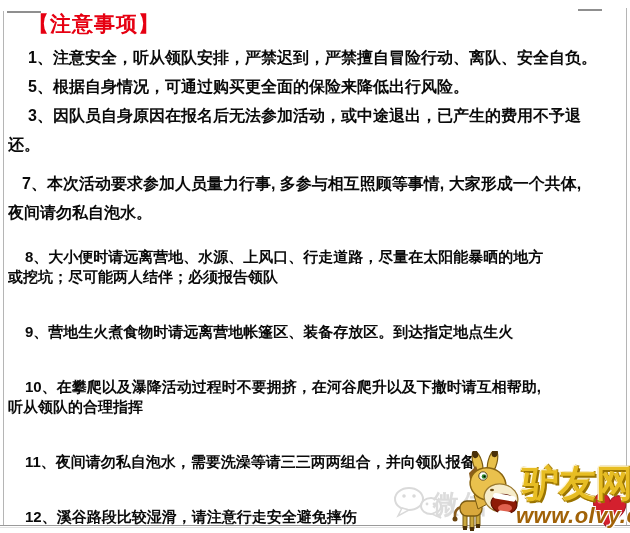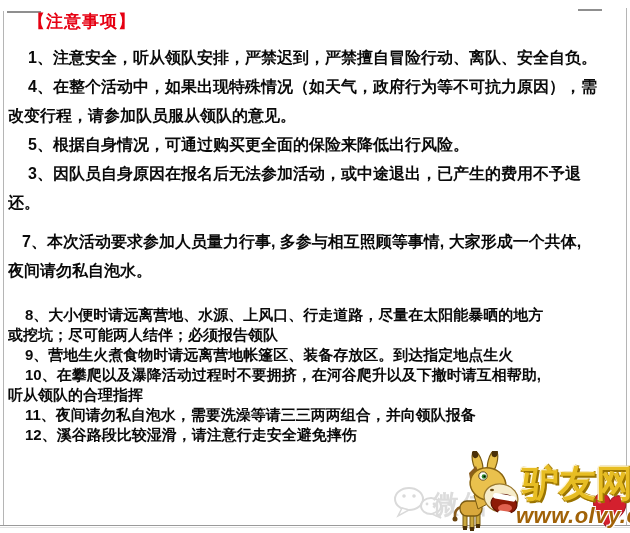--- a/index.html
+++ b/index.html
@@ -12,26 +12,26 @@
   .bl{position:absolute;background:#b5b5b5;}
   #border-left{left:3px;top:11px;width:1px;height:514px;}
   #border-right{left:626px;top:8px;width:1px;height:517px;}
   #border-bottom{left:0;top:525px;width:630px;height:1px;background:#9a9a9a;}
   #border-bottom2{left:0;top:527px;width:630px;height:1px;background:#e3e3e3;}
   #border-topleft{left:7px;top:11px;width:34px;height:2px;background:#8f8f8f;}
   #border-topright{left:578px;top:9px;width:24px;height:2px;background:#8f8f8f;}
 
   .hdr{
     position:absolute;left:28px;top:10px;
-    font-size:17px;font-weight:bold;color:#e60012;letter-spacing:1px;
+    font-size:21px;font-weight:bold;color:#e60012;letter-spacing:1px;
     white-space:nowrap;
   }
   .content{position:absolute;left:8px;top:43px;width:608px;font-weight:bold;}
   .grp-a{font-size:16px;line-height:29px;}
-  .grp-b{font-size:15px;line-height:20px;}
+  .grp-b{font-size:15px;line-height:20px;margin-top:35px;}
   .ln{white-space:nowrap;overflow:hidden;}
   .grp-a .ln.first{padding-left:20px;}
   .grp-b .ln.first{padding-left:17px;}
   .it7{margin-top:10px;}
   .it7 .ln.first{padding-left:14px;}
   .it8{margin-top:20px;}
 
   
   .wm{position:absolute;}
   #wm-wechat-icon{left:393px;top:486px;z-index:8;}
@@ -62,24 +62,20 @@
 <div class="bl" id="border-bottom"></div>
 <div class="bl" id="border-bottom2"></div>
 <div class="bl" id="border-topleft"></div>
 <div class="bl" id="border-topright"></div>
 
 <div class="hdr">【注意事项】</div>
 
 <div class="content">
   <div class="grp-a">
     <div class="ln first">1、注意安全，听从领队安排，严禁迟到，严禁擅自冒险行动、离队、安全自负。</div>
-  </div>
-  <div class="grp-a">
-    <div class="ln first">4、在整个活动中，如果出现特殊情况（如天气，政府行为等不可抗力原因），需</div>
-    <div class="ln">改变行程，请参加队员服从领队的意见。</div>
   </div>
   <div class="grp-a">
     <div class="ln first">5、根据自身情况，可通过购买更全面的保险来降低出行风险。</div>
   </div>
   <div class="grp-a">
     <div class="ln first">3、因队员自身原因在报名后无法参加活动，或中途退出，已产生的费用不予退</div>
     <div class="ln">还。</div>
   </div>
   <div class="grp-a it7">
     <div class="ln first">7、本次活动要求参加人员量力行事, 多参与相互照顾等事情, 大家形成一个共体,</div>

